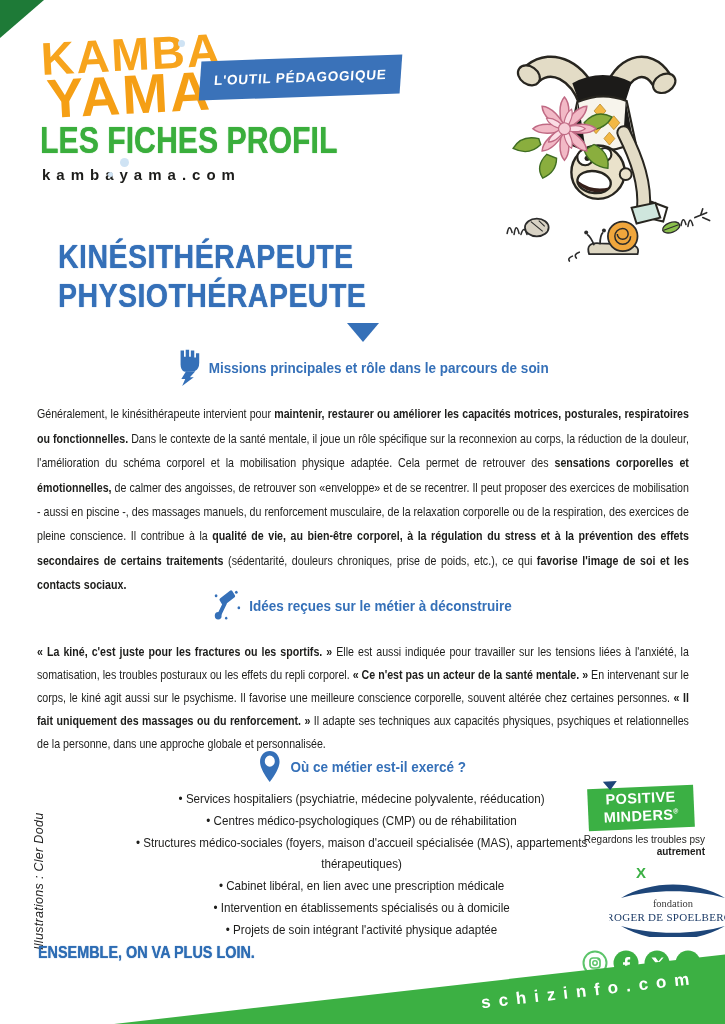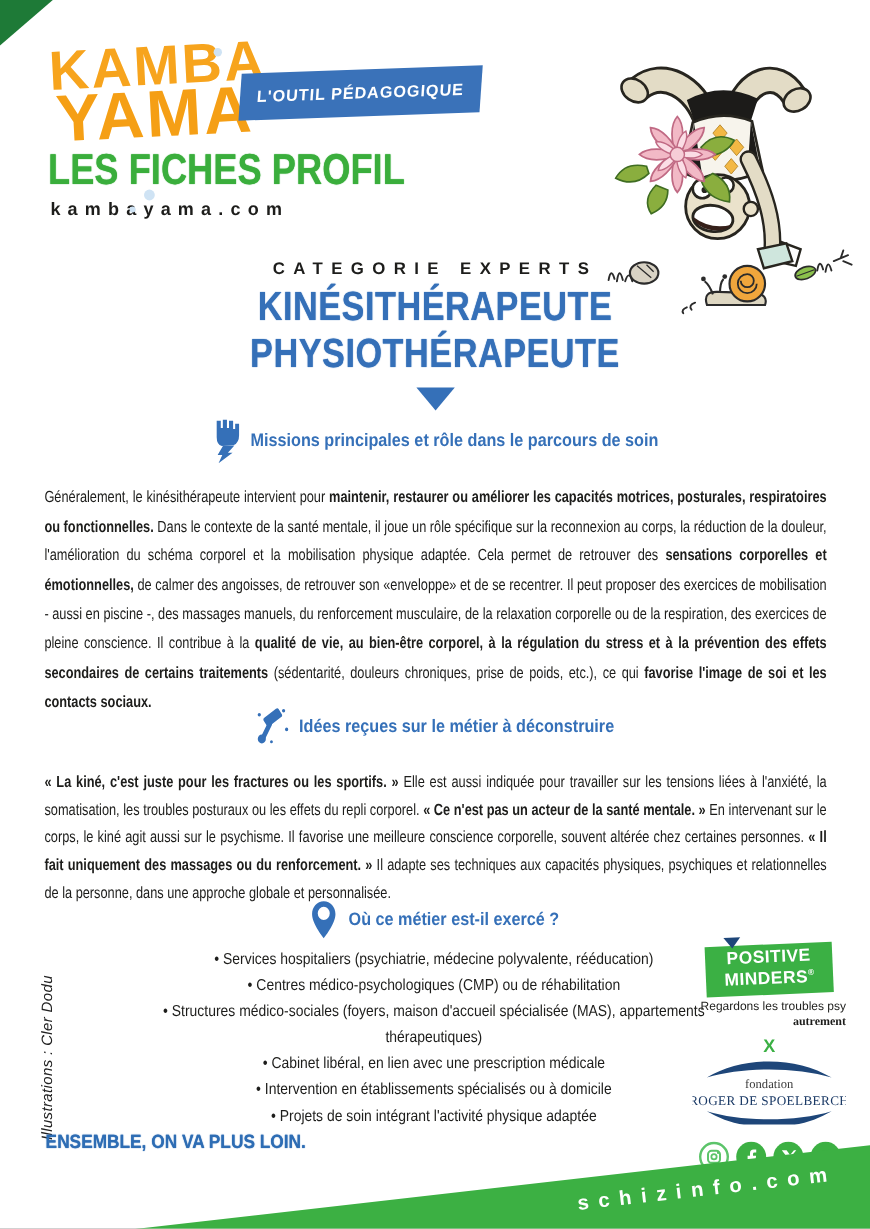--- a/index.html
+++ b/index.html
@@ -21,21 +21,21 @@
     transform:rotate(-2deg) skewX(-6deg);white-space:nowrap;}
   .fiches{position:absolute;left:40px;top:120px;font-size:36px;font-weight:900;
     color:#3aae3c;letter-spacing:0;transform:scaleX(.84);transform-origin:left top;white-space:nowrap;
     text-shadow:0 0 1px #3aae3c;}
   .kamba-site{position:absolute;left:42px;top:166px;font-size:15px;font-weight:700;
     letter-spacing:6px;color:#1d1d1b;}
   .dot{position:absolute;border-radius:50%;background:#cfe3f4;}
   
   .category{position:absolute;left:0;right:0;top:215px;text-align:center;
     font-size:14px;font-weight:600;letter-spacing:7px;color:#1d1d1b;}
-  .main-title{position:absolute;left:0;right:0;top:237px;text-align:center;
+  .main-title{position:absolute;left:0;right:0;top:237px;
     color:#3570b8;font-weight:900;font-size:34px;line-height:1.16;letter-spacing:.5px;}
   .main-title div{transform:scaleX(.84);text-shadow:0 0 1px #3570b8;}
   .tri-down{position:absolute;left:50%;top:323px;transform:translateX(-50%);
     width:0;height:0;border-left:16px solid transparent;border-right:16px solid transparent;
     border-top:19px solid #3570b8;}
   
   .sec-head{position:absolute;left:0;right:0;display:flex;align-items:center;
     justify-content:center;gap:10px;color:#3570b8;font-weight:700;font-size:15px;
     transform:scaleX(.9);white-space:nowrap;}
   .sec-head .ic{flex:0 0 auto;display:flex;}
@@ -49,23 +49,23 @@
   
   .pm-col{position:absolute;left:577px;top:787px;width:128px;text-align:center;}
   .pm-box{position:relative;width:106px;margin:0 auto;background:#3bb044;color:#fff;
     font-weight:900;font-size:14.5px;line-height:13.5px;letter-spacing:.4px;
     padding:5px 4px 6px;transform:rotate(-2.5deg);}
   .pm-box .flag{position:absolute;left:16px;top:-7px;width:0;height:0;
     border-left:7px solid transparent;border-right:7px solid transparent;
     border-top:9px solid #1e4679;}
   .pm-box sup{font-size:7px;}
   .pm-tagline{margin-top:5px;font-size:10px;line-height:12.5px;color:#1d1d1b;text-align:right;}
-  .pm-tagline b{display:block;font-family:Liberation Serif, serif;}
+  .pm-tagline b{display:block;}
   .pm-x{margin-top:5px;font-size:15px;font-weight:900;color:#3bb044;}
-  .fondation{margin-top:2px;}
+  .fondation{margin-top:2px;margin-left:32px;}
   .social{display:flex;justify-content:center;gap:5px;margin-top:9px;}
   .social svg{display:block;}
   
   .credit{position:absolute;left:32px;top:792px;height:158px;
     writing-mode:vertical-rl;transform:rotate(180deg);font-size:12.5px;font-style:italic;
     color:#222;letter-spacing:.3px;}
   .slogan{position:absolute;left:38px;top:944px;font-size:16px;font-weight:900;
     color:#2e6db4;transform:scaleX(.9);transform-origin:left top;white-space:nowrap;
     text-shadow:0 0 1px #2e6db4;}
   .band{position:absolute;left:0;top:1037px;width:1000px;height:200px;background:#3cb043;
@@ -176,21 +176,20 @@
           <path transform="rotate(90)" d="M0 4 q-6 -18 0 -25 q6 7 0 25 z"></path>
           <path transform="rotate(160)" d="M0 4 q-6 -18 0 -25 q6 7 0 25 z"></path>
           <path transform="rotate(230)" d="M0 4 q-6 -18 0 -25 q6 7 0 25 z"></path>
           <path transform="rotate(300)" d="M0 4 q-6 -18 0 -25 q6 7 0 25 z"></path>
         </g>
         <circle r="6" fill="#f6cdd7" stroke="#c06a84" stroke-width="1.2"></circle>
       </g>
     </g>
   </svg>
 
-  <div class="category">CATEGORIE EXPERTS</div>
   <div class="main-title">
     <div>KINÉSITHÉRAPEUTE</div>
     <div>PHYSIOTHÉRAPEUTE</div>
   </div>
   <div class="tri-down"></div>
 
   <div class="sec-head" style="top:348px;">
     <span class="ic">
       <svg width="26" height="38" viewBox="0 0 30 44" fill="#3570b8">
         <path d="M5 3 h4.4 v7 h2.2 V2 h4.4 v8 h2.2 V3 h4.4 v8 h2.2 V6 H29 v11 q0 7 -5.5 9.5 l-13 1 Q5 26 5 19 z"></path>

